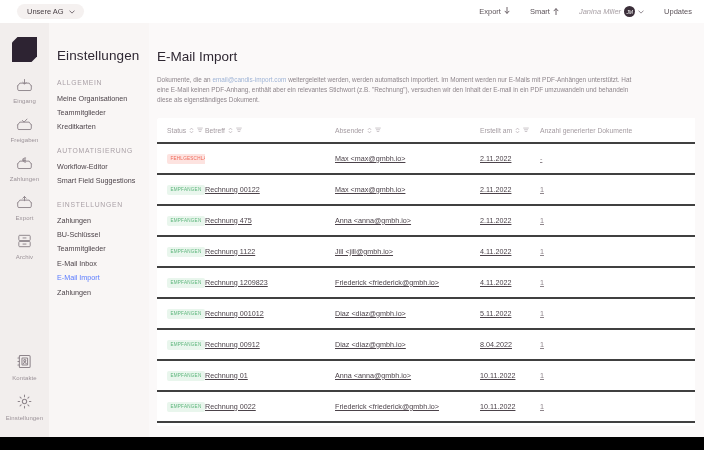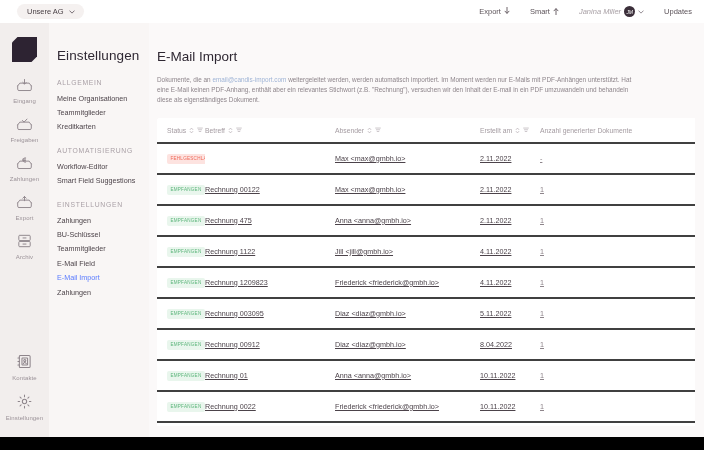--- a/index.html
+++ b/index.html
@@ -263,21 +263,21 @@
     <div class="nav-link">Kreditkarten</div>
 
     <div class="nav-group spaced">AUTOMATISIERUNG</div>
     <div class="nav-link">Workflow-Editor</div>
     <div class="nav-link">Smart Field Suggestions</div>
 
     <div class="nav-group spaced">EINSTELLUNGEN</div>
     <div class="nav-link">Zahlungen</div>
     <div class="nav-link">BU-Schlüssel</div>
     <div class="nav-link">Teammitglieder</div>
-    <div class="nav-link">E-Mail Field</div>
+    <div class="nav-link">E-Mail Inbox</div>
     <div class="nav-link active">E-Mail Import</div>
     <div class="nav-link">Zahlungen</div>
   </div>
 
   <div class="main">
     <div class="page-title">E-Mail Import</div>
     <div class="page-desc">
       <span>Dokumente, die an </span><a href="#">email@candis-import.com</a><span> weitergeleitet werden, werden automatisch importiert. Im Moment werden nur E-Mails mit PDF-Anhängen unterstützt. Hat eine E-Mail keinen PDF-Anhang, enthält aber ein relevantes Stichwort (z.B. "Rechnung"), versuchen wir den Inhalt der E-mail in ein PDF umzuwandeln und behandeln diese als eigenständiges Dokument.</span>
     </div>
 
@@ -390,21 +390,21 @@
             </tr>
             <tr>
               <td class="col-status"><span class="badge received">EMPFANGEN</span></td>
               <td class="col-betreff">Rechnung 1209823</td>
               <td class="col-absender">Friederick &lt;friederick@gmbh.io&gt;</td>
               <td class="col-datum">4.11.2022</td>
               <td class="col-anzahl muted-cell">1</td>
             </tr>
             <tr>
               <td class="col-status"><span class="badge received">EMPFANGEN</span></td>
-              <td class="col-betreff">Rechnung 003095</td>
+              <td class="col-betreff">Rechnung 001012</td>
               <td class="col-absender">Diaz &lt;diaz@gmbh.io&gt;</td>
               <td class="col-datum">5.11.2022</td>
               <td class="col-anzahl muted-cell">1</td>
             </tr>
             <tr>
               <td class="col-status"><span class="badge received">EMPFANGEN</span></td>
               <td class="col-betreff">Rechnung 00912</td>
               <td class="col-absender">Diaz &lt;diaz@gmbh.io&gt;</td>
               <td class="col-datum">8.04.2022</td>
               <td class="col-anzahl muted-cell">1</td>

